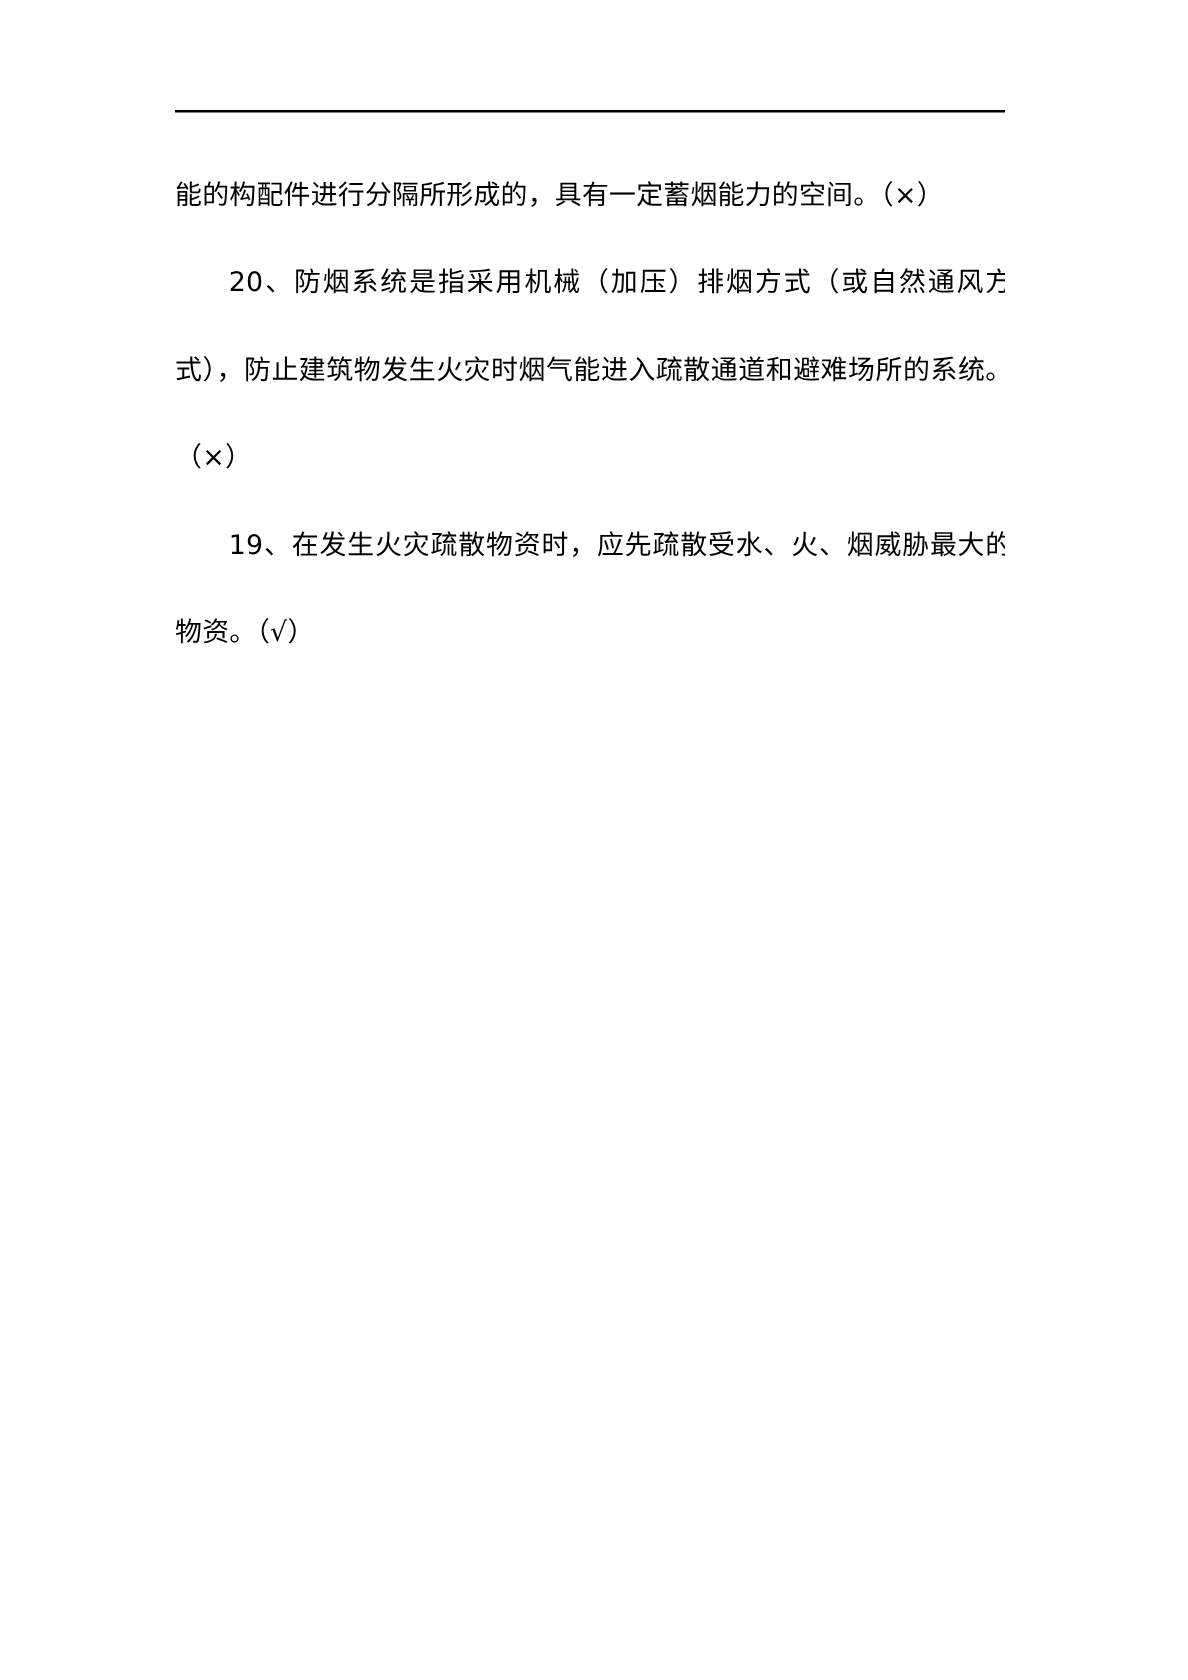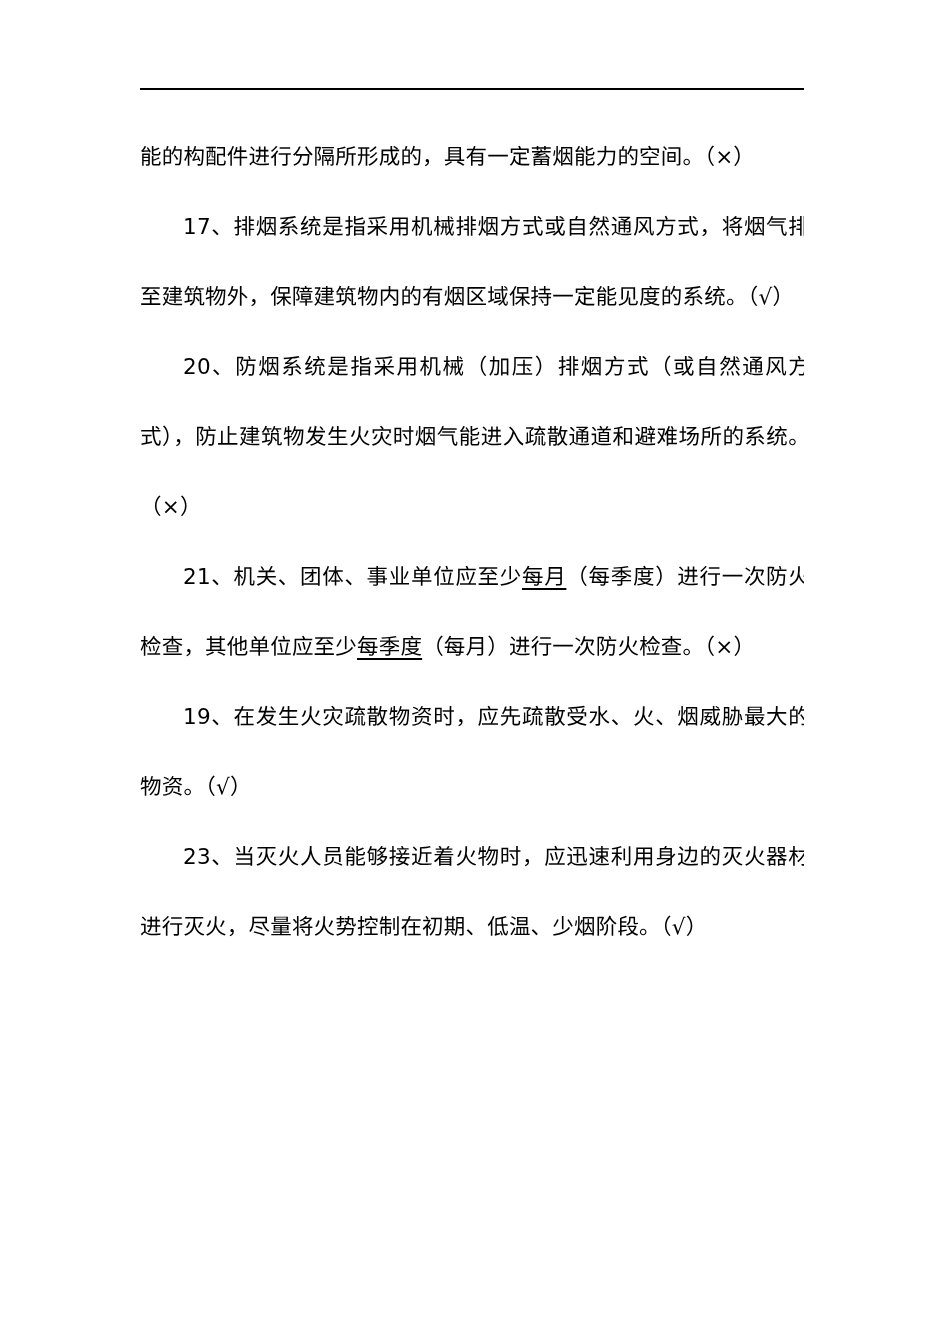--- a/index.html
+++ b/index.html
@@ -61,28 +61,23 @@
 <body>
 
 <div class="page">
 
   <div class="header-rule"></div>
 
   <div class="doc-body">
 
     <p class="para noindent">能的构配件进行分隔所形成的，具有一定蓄烟能力的空间。（×）</p>
 
-    <p class="para indent">17、排烟系统是指采用机械排烟方式或自然通风方式，将烟气排至建筑物外，保障建筑物内的有烟区域保持一定能见度的系统。（√）</p>
 
     <p class="para indent">20、防烟系统是指采用机械（加压）排烟方式（或自然通风方式），防止建筑物发生火灾时烟气能进入疏散通道和避难场所的系统。（×）</p>
 
 
 
-    <p class="para indent">
-      <span>21、机关、团体、事业单位应至少</span><span class="u">每月</span><span>（每季度）进行一次防火检查，其他单位应至少</span><span class="u">每季度</span><span>（每月）进行一次防火检查。（×）</span>
-    </p>
 
     <p class="para indent">19、在发生火灾疏散物资时，应先疏散受水、火、烟威胁最大的物资。（√）</p>
 
-    <p class="para indent">23、当灭火人员能够接近着火物时，应迅速利用身边的灭火器材进行灭火，尽量将火势控制在初期、低温、少烟阶段。（√）</p>
 
   </div>
 </div>
 
 </body></html>

